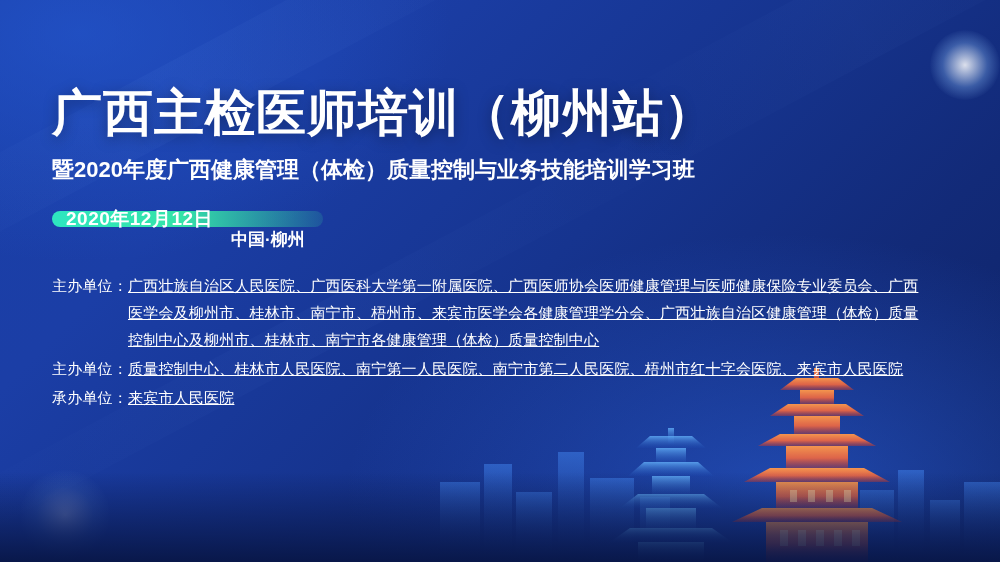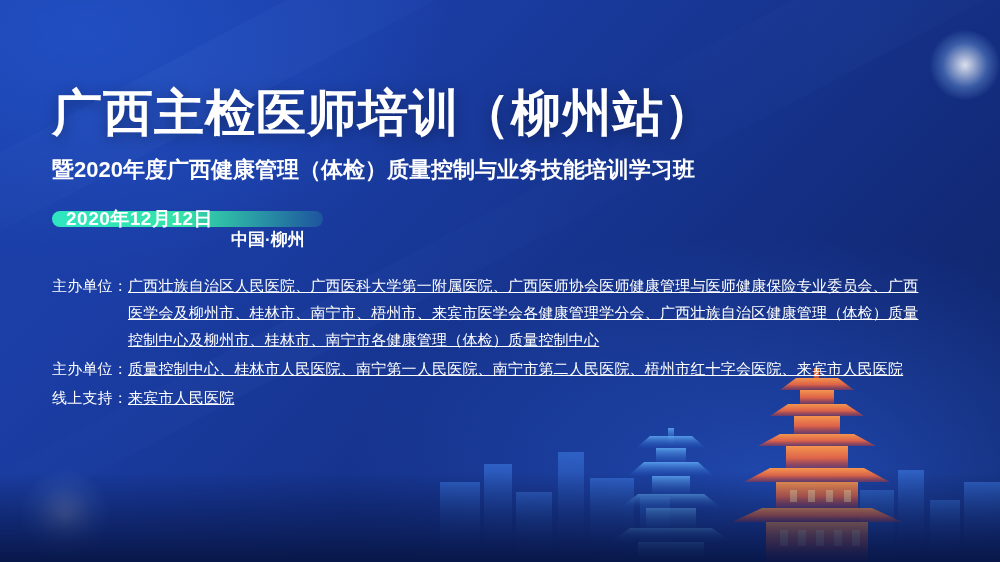--- a/index.html
+++ b/index.html
@@ -241,19 +241,19 @@
     <div class="org-block">
       <div class="org-row">
         <span class="org-label">主办单位：</span>
         <span class="org-value">广西壮族自治区人民医院、广西医科大学第一附属医院、广西医师协会医师健康管理与医师健康保险专业委员会、广西医学会及柳州市、桂林市、南宁市、梧州市、来宾市医学会各健康管理学分会、广西壮族自治区健康管理（体检）质量控制中心及柳州市、桂林市、南宁市各健康管理（体检）质量控制中心</span>
       </div>
       <div class="org-row">
         <span class="org-label">主办单位：</span>
         <span class="org-value">质量控制中心、桂林市人民医院、南宁第一人民医院、南宁市第二人民医院、梧州市红十字会医院、来宾市人民医院</span>
       </div>
       <div class="org-row single">
-        <span class="org-label">线上支持：</span>
+        <span class="org-label">承办单位：</span>
         <span class="org-value">来宾市人民医院</span>
       </div>
     </div>
 
   </div>
 </div>
 
 </body></html>

